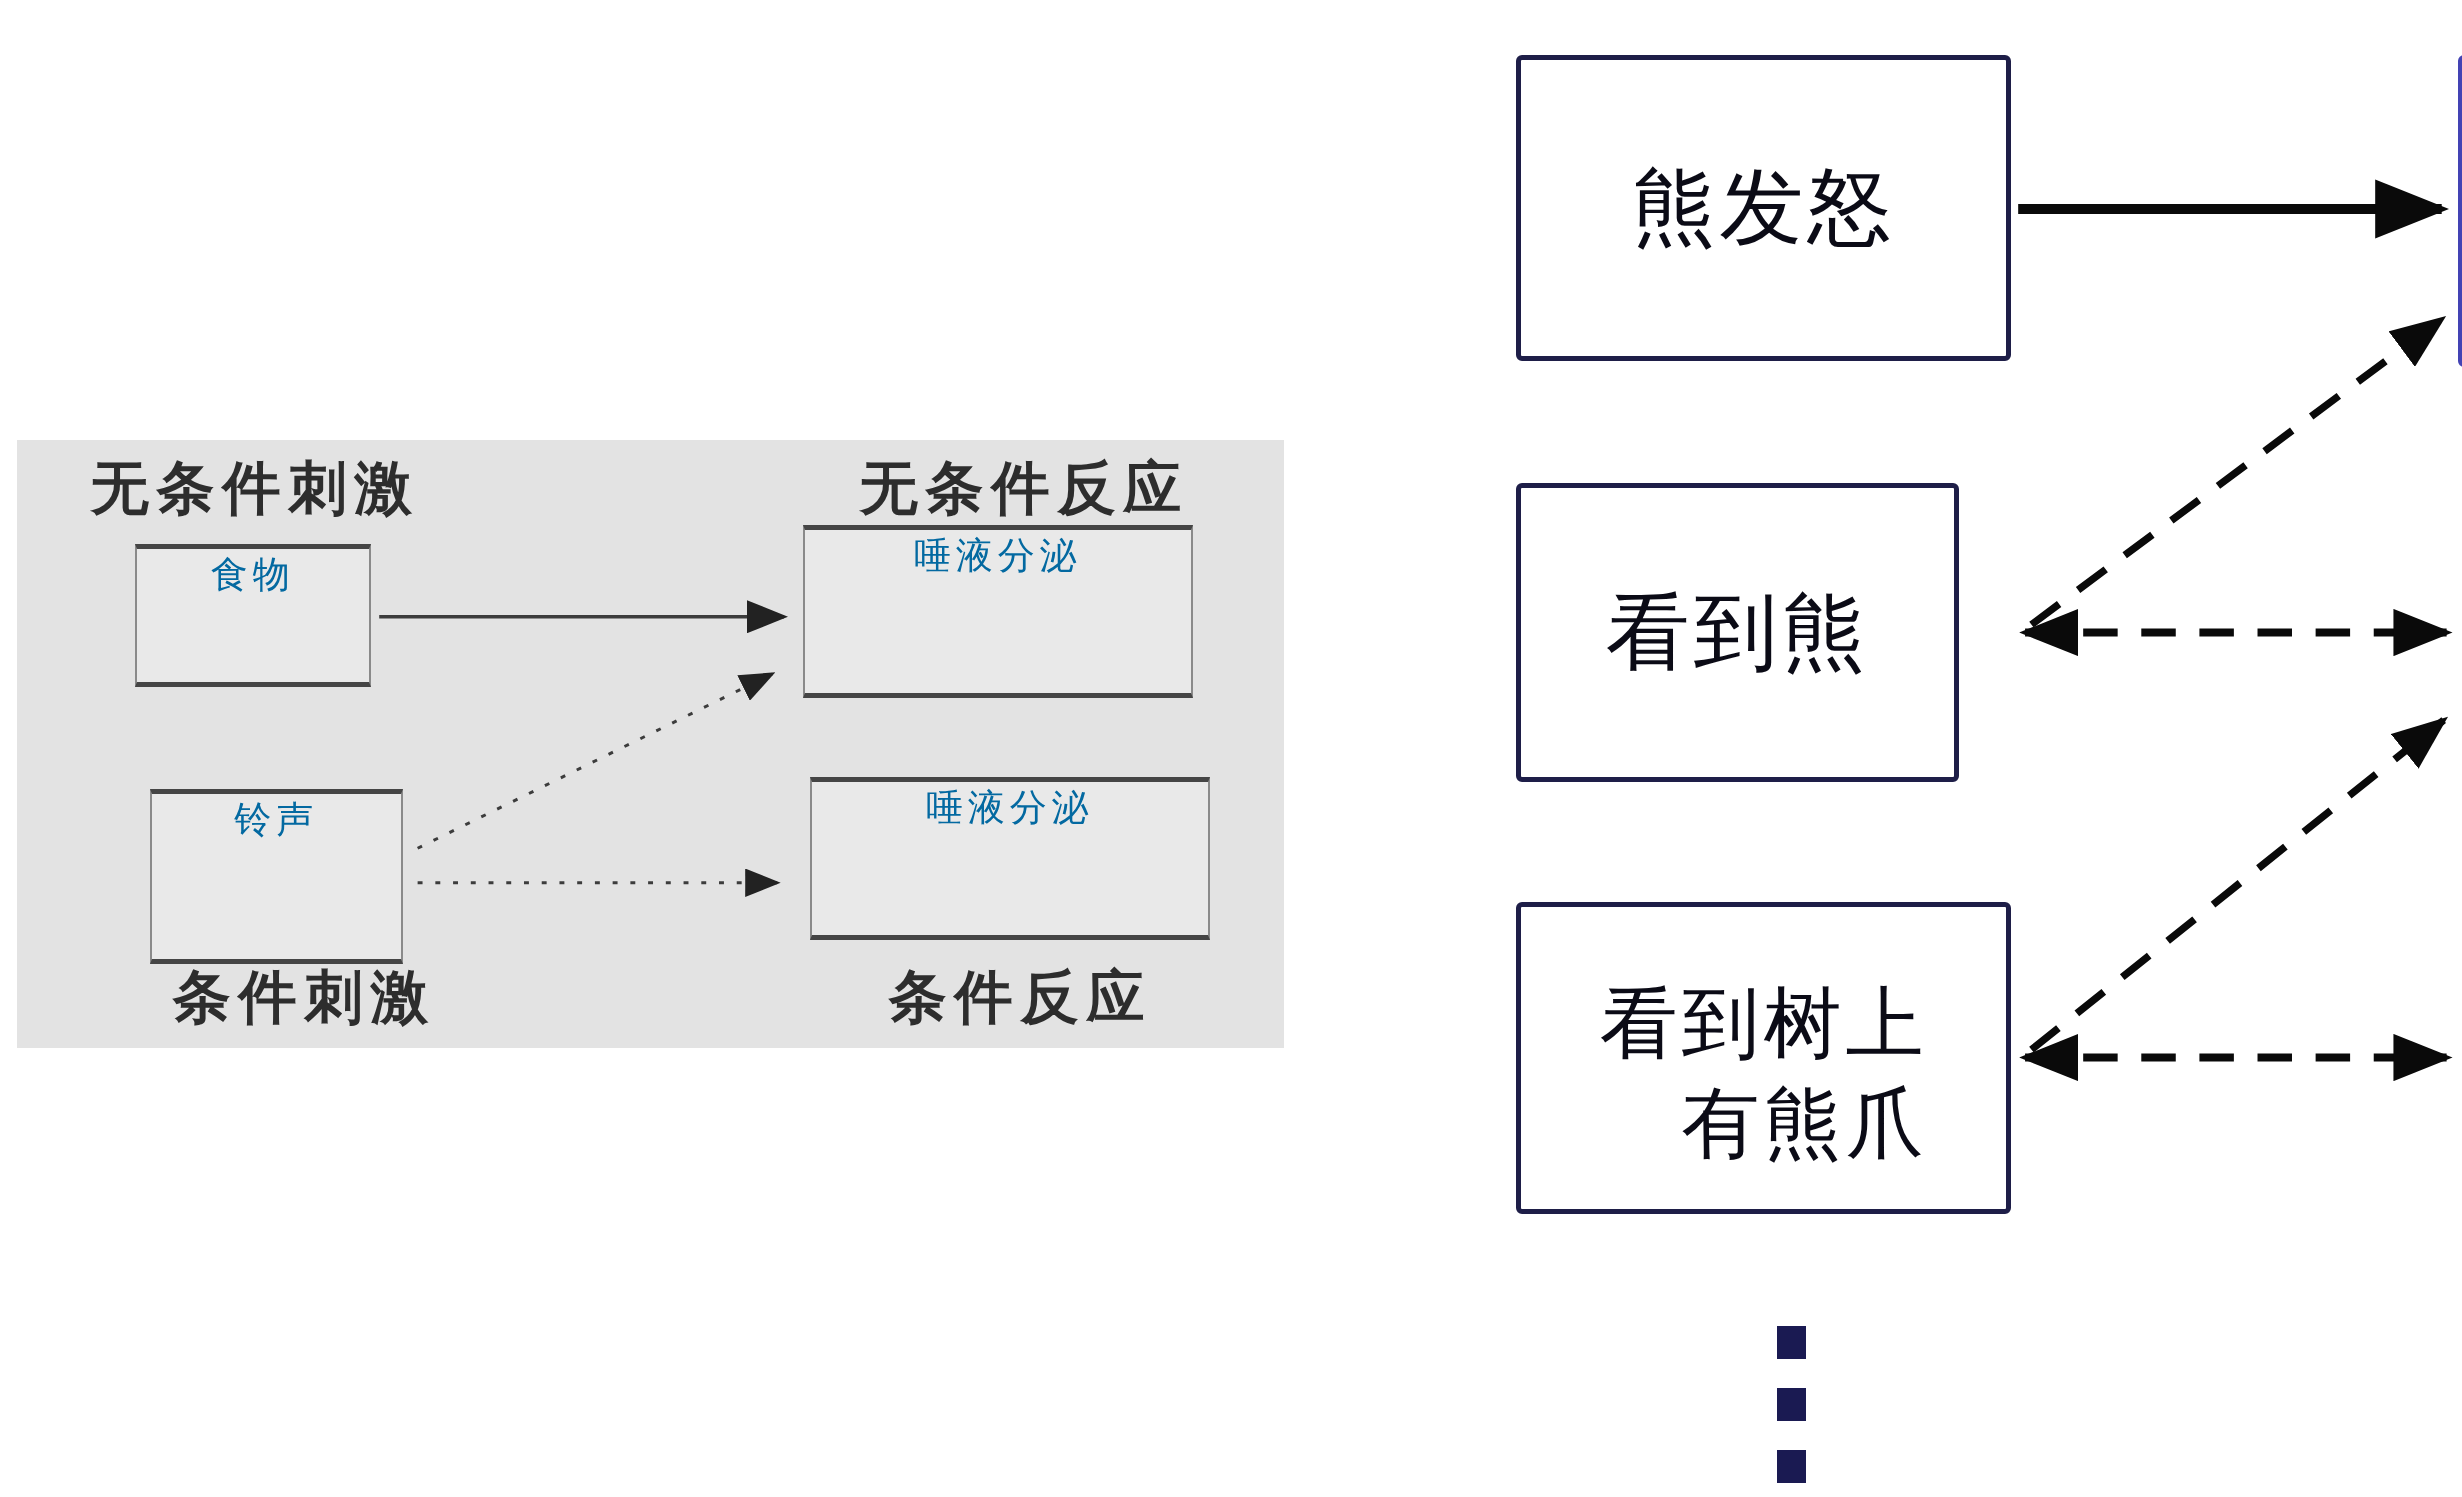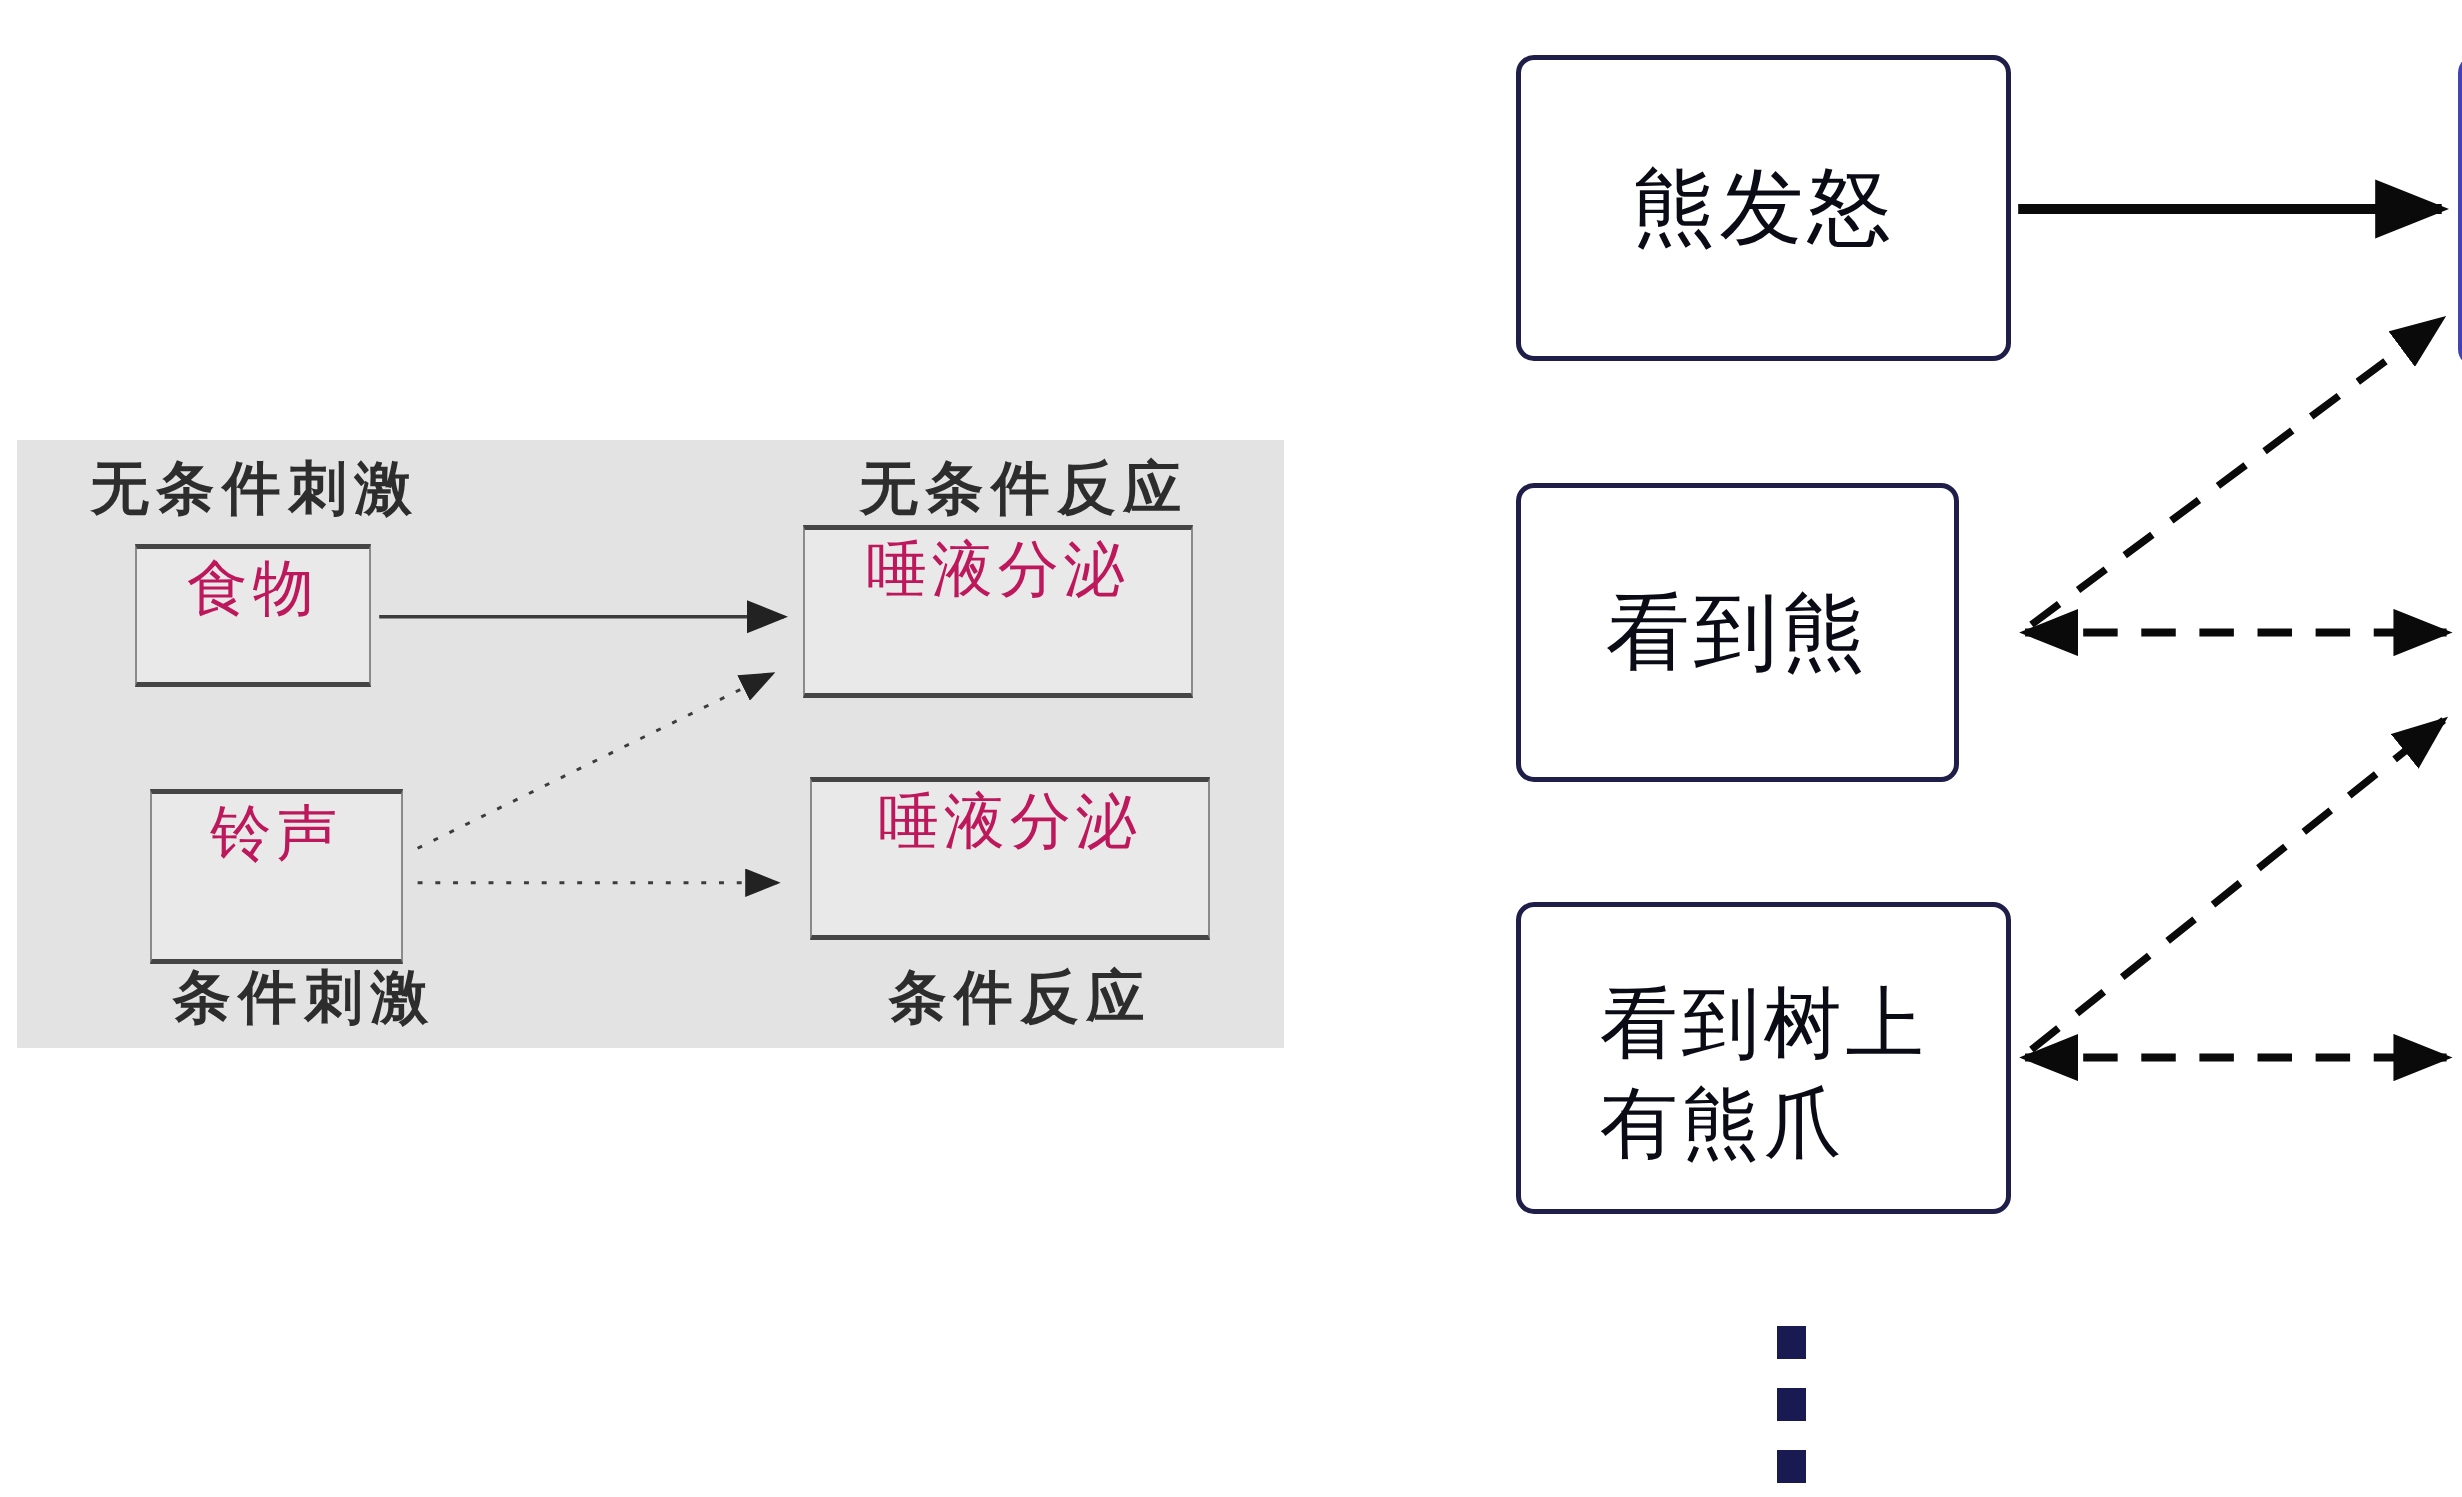--- a/index.html
+++ b/index.html
@@ -26,39 +26,39 @@
   .plabel{position:absolute;font-size:58px;font-weight:600;letter-spacing:7.9px;
     color:var(--panel-text);white-space:nowrap;line-height:1;}
   .plabel.ucs{left:74px;top:18.7px;}
   .plabel.ucr{left:843px;top:18.7px;}
   .plabel.cs {left:156px;top:528px;}
   .plabel.cr {left:872px;top:528px;}
   .pbox{position:absolute;background:#e9e9e9;
     border:2.5px solid #8a8a8a;border-top:5.4px solid var(--panel-box-border);
     border-bottom:5.4px solid var(--panel-box-border);
     display:flex;justify-content:center;align-items:flex-start;padding-top:6.9px;}
-  .pbox span{font-size:61px;font-weight:500;color:#be185d;letter-spacing:4.9px;line-height:1.05;}
+  .pbox span{font-size:37px;font-weight:500;color:#0369a1;letter-spacing:4.9px;line-height:1.05;}
   .pbox.food{left:118px;top:104px;width:236px;height:143px;}
   .pbox.sal1{left:786px;top:85px;width:390px;height:173px;}
   .pbox.bell{left:133px;top:349px;width:253px;height:175px;}
   .pbox.sal2{left:793px;top:337px;width:400px;height:163px;}
 
   
   #overlay{position:absolute;left:0;top:0;width:3306px;height:1498px;z-index:2;}
   .l-solid{stroke:var(--panel-arrow);stroke-width:7;fill:none;}
   .l-dot{stroke:var(--panel-arrow);stroke-width:6;fill:none;stroke-dasharray:10 26;}
   .r-solid{stroke:var(--arrow-black);stroke-width:20;fill:none;}
   .r-dash{stroke:var(--arrow-black);stroke-width:16;fill:none;stroke-dasharray:70 48;}
   .r-dash.diag{stroke-width:15;}
   .swoosh-shaft{fill:none;stroke:url(#swooshGrad);stroke-width:300;}
   .swoosh-head{fill:var(--loop-arrow-dark);}
 
   
-  .node{position:absolute;background:#ffffff;border-radius:18px;z-index:3;
-    display:flex;justify-content:center;align-items:center;text-align:left;}
+  .node{position:absolute;background:#ffffff;border-radius:6px;z-index:3;
+    display:flex;justify-content:center;align-items:center;text-align:right;}
   .node.stim{border:5.9px solid var(--stimulus-border);}
   .node.value{border:6.4px solid var(--value-border);}
   .stim-label{font-size:84px;font-weight:500;color:#0b0b16;letter-spacing:3.9px;line-height:1.28;white-space:pre-line;}
   .stim-label.small{font-size:78px;margin-top:32px;}
   .node.stim1{left:1516px;top:55px;width:495px;height:306px;}
   .node.stim2{left:1516px;top:483px;width:443px;height:299px;}
   .node.stim3{left:1516px;top:902px;width:495px;height:312px;}
   .node.val1{left:2458px;top:55px;width:491px;height:312px;}
 
   

